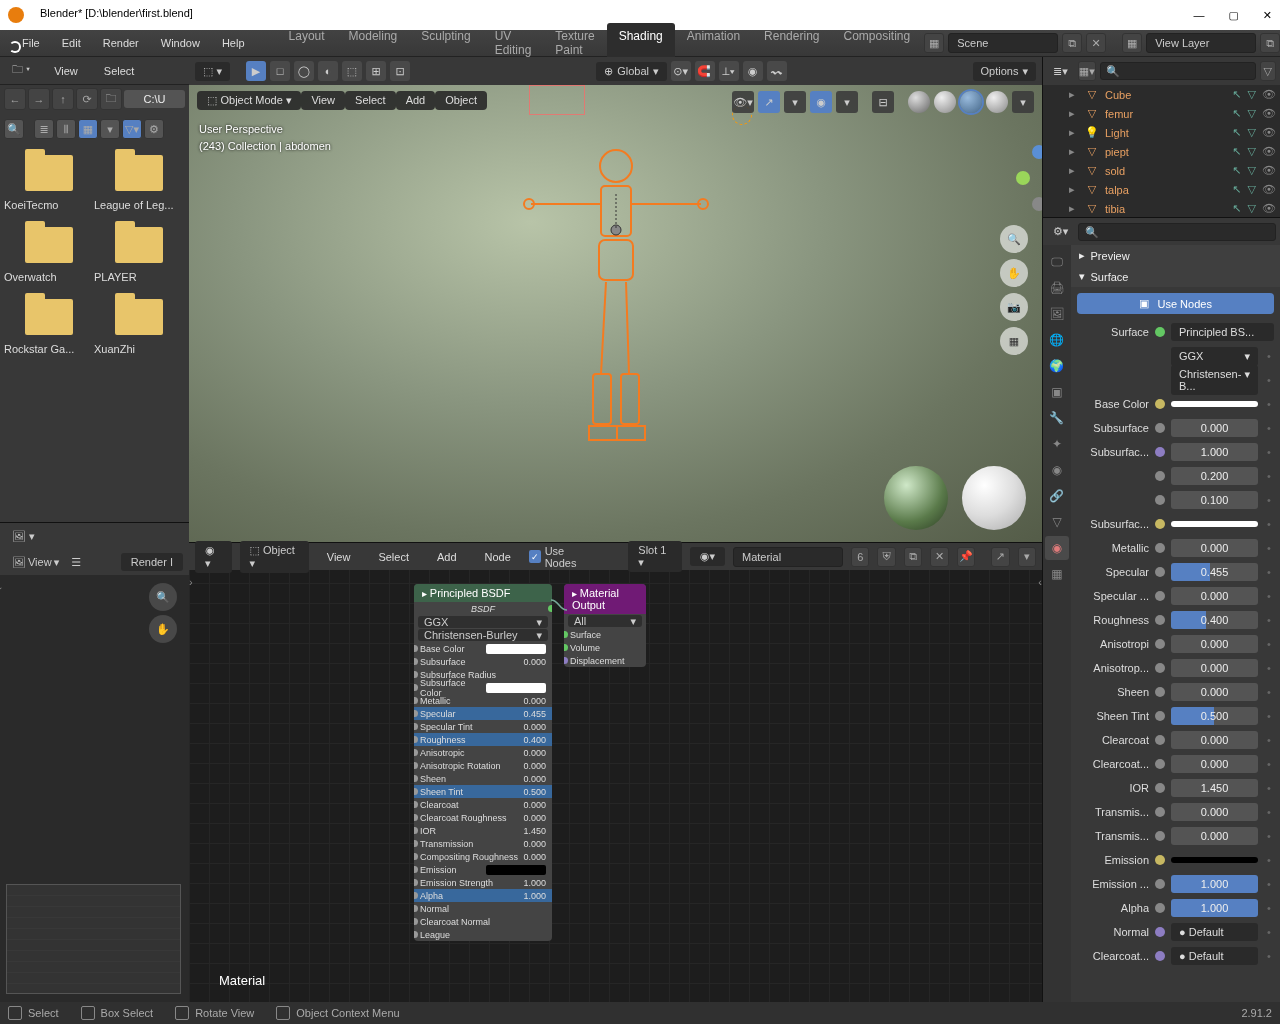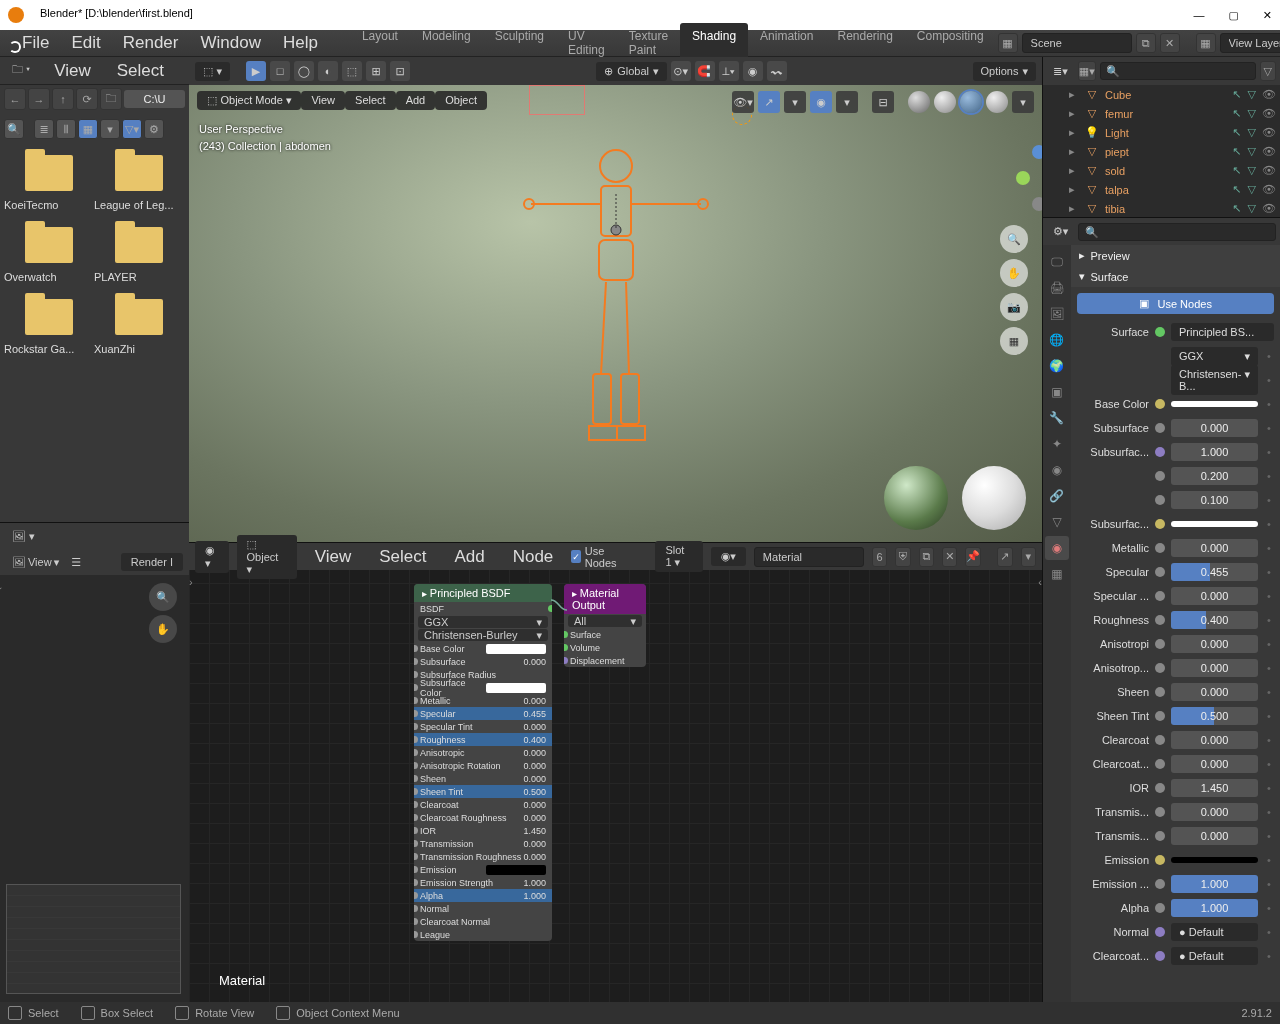--- a/index.html
+++ b/index.html
@@ -3,21 +3,21 @@
 <meta charset="utf-8">
 <style>
 * { margin: 0; padding: 0; box-sizing: border-box; font-family: -apple-system, "Segoe UI", sans-serif; font-size: 11px; user-select: none; }
 body { background: #fff; width: 1280px; height: 1024px; overflow: hidden; color: #ccc; }
 .titlebar { height: 30px; background: #fff; display: flex; align-items: center; padding: 0 8px; color: #000; font-size: 12px; }
 .titlebar .title { flex: 1; display:flex; align-items:flex-start; gap:16px;}
 .titlebar .winbtns { display: flex; gap: 24px; font-size: 14px; color:#000;}
 .menubar { height: 27px; background: linear-gradient(#424242,#383838); display: flex; align-items: center; padding: 0 6px; gap: 2px; border-bottom:1px solid #222;}
 .blender-logo { width:18px; height:18px; background:#e87d0d; border-radius:50%; margin-right:4px; position:relative;}
 .blender-logo::after{content:"";position:absolute;left:3px;top:7px;width:8px;height:8px;border:2px solid #fff;border-radius:50%;border-left-color:transparent;}
-.menuitem { padding: 4px 10px; color: #ddd; font-size: 17px; cursor: pointer; }
+.menuitem { padding: 4px 10px; color: #ddd; font-size: 11px; cursor: pointer; }
 .workspace-tabs { display: flex; margin-left: 20px; }
 .wtab { padding: 6px 12px; color: #aaa; font-size: 12px; cursor: pointer; border-radius:3px 3px 0 0;}
 .wtab.active { background: #2d2d2d; color: #fff; }
 .scene-box { display:flex; align-items:center; gap:4px; margin-left:auto;}
 .scene-input { background:#2a2a2a; border:1px solid #222; color:#ccc; padding:3px 8px; width:110px; border-radius:3px;}
 .icon-btn { width:20px; height:20px; background:#444; border:1px solid #333; border-radius:3px; display:inline-flex;align-items:center;justify-content:center;cursor:pointer;color:#aaa;}
 
 .mainrow { display:flex; height:calc(1024px - 30px - 27px - 22px); background:#303030;}
 
 .left-col { width:189px; display:flex; flex-direction:column; background:#2d2d2d;}
@@ -365,21 +365,21 @@
         <span style="flex:1"></span>
         <span class="icon-btn">↗</span>
         <span class="icon-btn">▾</span>
       </div>
       <div class="ne-body">
         <div style="position:absolute;left:0;top:6px;color:#888;">›</div>
         <div style="position:absolute;right:0;top:6px;color:#888;">‹</div>
 
         <div class="node" style="left:225px;top:14px;width:138px;">
           <div class="node-hdr green">▸ <span>Principled BSDF</span></div>
-          <div class="node-row" style="justify-content:flex-start;">
+          <div class="node-row" style="justify-content:center;font-style:italic;">
               <span class="val">BSDF</span>
               <span class="socket-out"></span>
             </div>
           <div class="node-row dd-row">
               <span>GGX</span>
               <span>▾</span>
             </div>
           <div class="node-row dd-row">
               <span>Christensen-Burley</span>
               <span>▾</span>
@@ -459,21 +459,21 @@
                 <span class="lbl">IOR</span>
                 <span class="val">1.450</span>
               </div>
               <div class="node-row">
                 <span class="socket-in"></span>
                 <span class="lbl">Transmission</span>
                 <span class="val">0.000</span>
               </div>
               <div class="node-row">
                 <span class="socket-in"></span>
-                <span class="lbl">Transmission Roughness</span>
+                <span class="lbl">Compositing Roughness</span>
                 <span class="val">0.000</span>
               </div>
               <div class="node-row">
                 <span class="socket-in"></span>
                 <span class="lbl">Emission</span>
                 <span class="swatch black"></span>
               </div>
               <div class="node-row">
                 <span class="socket-in"></span>
                 <span class="lbl">Emission Strength</span>

